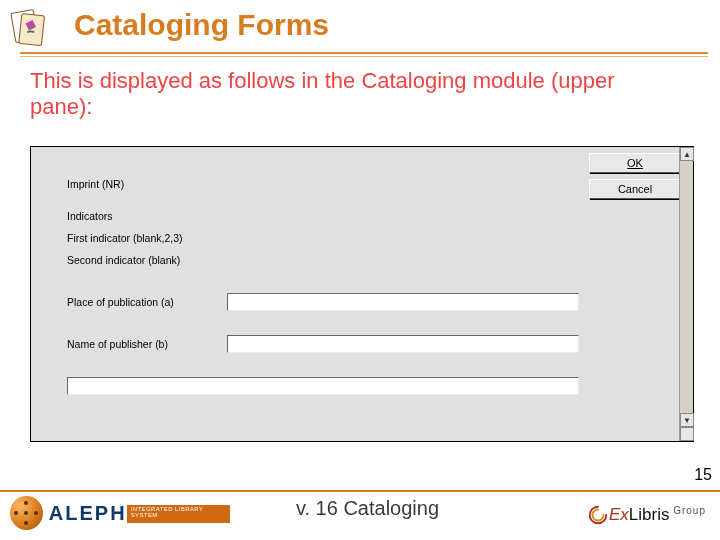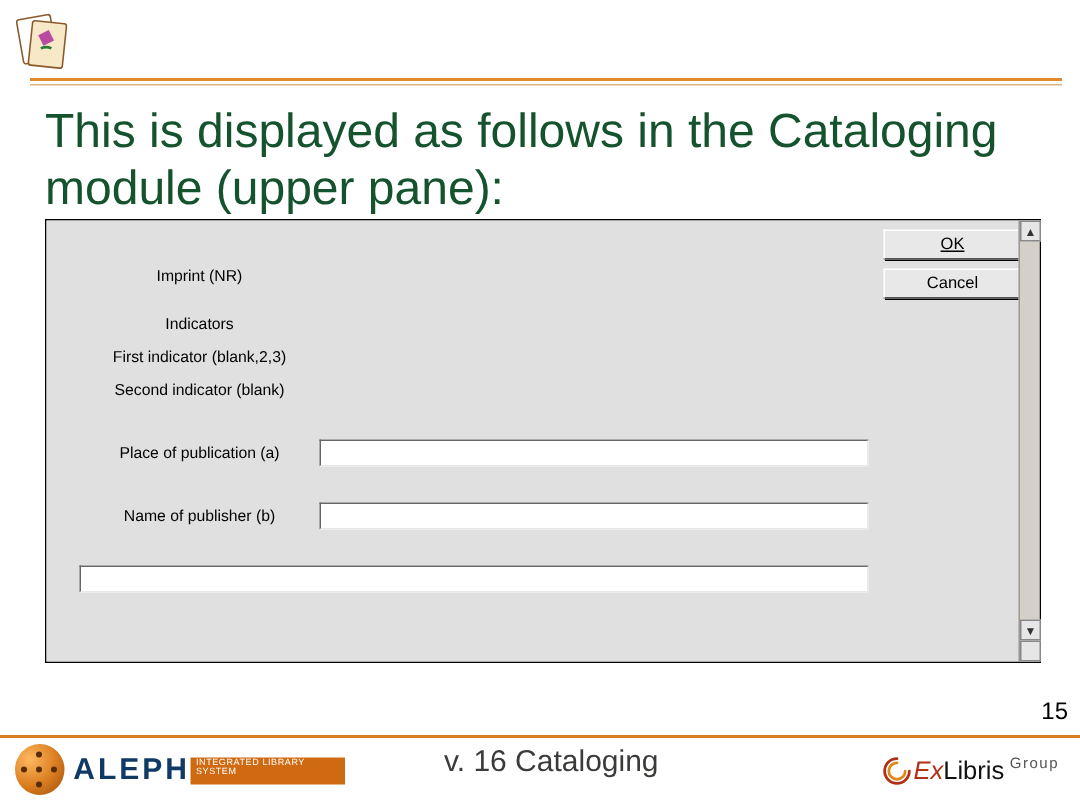--- a/index.html
+++ b/index.html
@@ -47,23 +47,23 @@
     top: 56px;
     width: 688px;
     height: 0;
     border-top: 1px solid #e0b77a;
   }
   .intro-text {
     position: absolute;
     left: 30px;
     top: 68px;
     width: 640px;
-    font-size: 32px;
+    font-size: 22px;
     line-height: 1.2;
-    color: #14532d;
+    color: #ef4444;
     font-family: "Trebuchet MS", Verdana, sans-serif;
   }
   .app-panel {
     position: absolute;
     left: 30px;
     top: 146px;
     width: 664px;
     height: 296px;
     border: 1px solid #000;
     background: #e0e0e0;
@@ -123,26 +123,25 @@
     border-bottom: 1px solid #555;
     box-shadow: 1px 1px 0 #000;
     font-size: 11px;
     text-align: center;
     line-height: 18px;
     color: #000;
   }
   .win-btn.ok { text-decoration: underline; }
   .form-area {
     position: absolute;
-    left: 22px;
+    left: 36px;
     top: 28px;
     right: 100px;
     font-size: 11px;
     color: #000;
-    text-align: center;
   }
   .form-row {
     margin-bottom: 14px;
     display: flex;
     align-items: center;
     min-height: 18px;
   }
   .form-label {
     width: 160px;
     font-size: 10.5px;
@@ -260,20 +259,21 @@
 
 <div class="slide">
 
   <svg class="corner-art" viewBox="0 0 48 48">
     <rect x="6" y="6" width="26" height="34" rx="2" fill="#fff" stroke="#8a5a2b" stroke-width="1.2" transform="rotate(-10 19 23)"></rect>
     <rect x="14" y="10" width="26" height="34" rx="2" fill="#f7e8c8" stroke="#8a5a2b" stroke-width="1.2" transform="rotate(6 27 27)"></rect>
     <path d="M20 20 l8 -4 l4 8 l-8 4 z" fill="#b84aa0"></path>
     <path d="M22 30 q4 -2 8 0" stroke="#2a7a3a" stroke-width="2" fill="none"></path>
   </svg>
 
+  <div class="slide-title">Cataloging Forms</div>
   <div class="title-rule"></div>
   <div class="title-rule2"></div>
 
   <div class="intro-text">This is displayed as follows in the Cataloging module (upper pane):</div>
 
   <div class="app-panel">
     <div class="app-inner">
       <div class="btn-col">
         <div class="win-btn ok">OK</div>
         <div class="win-btn">Cancel</div>

